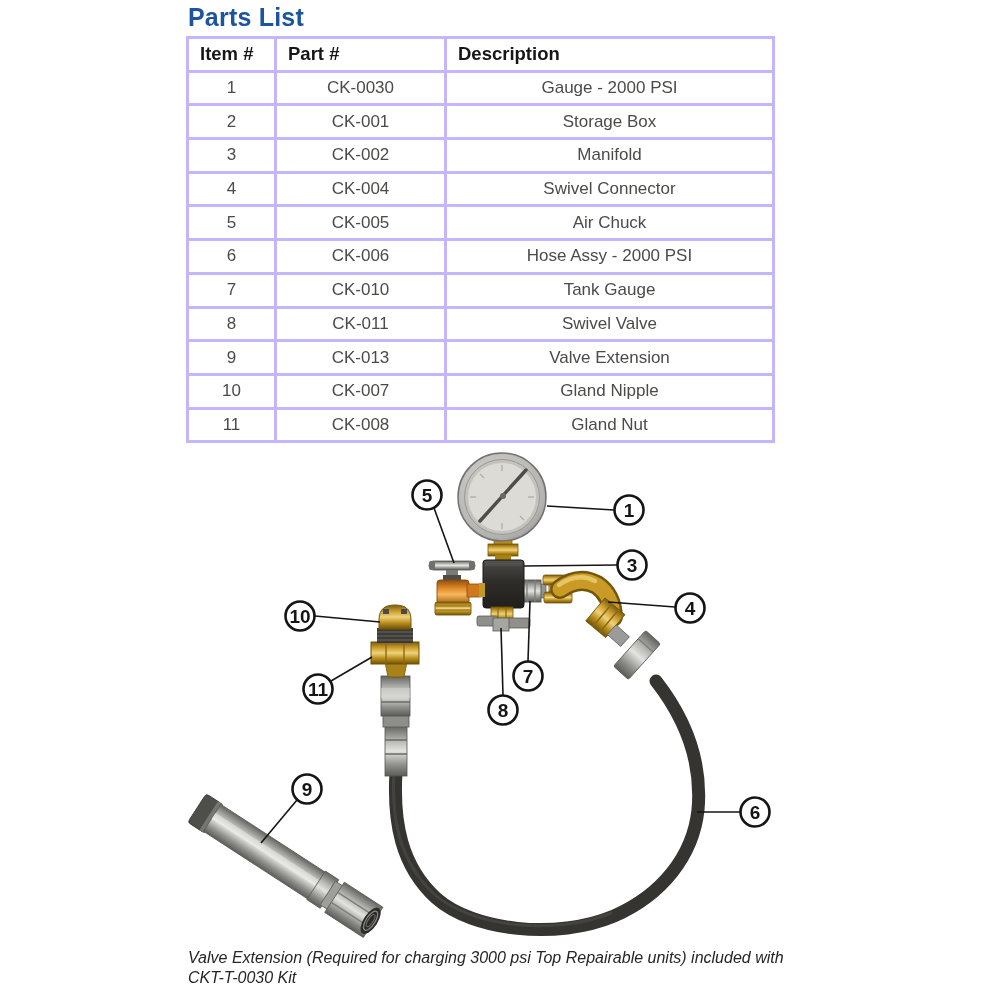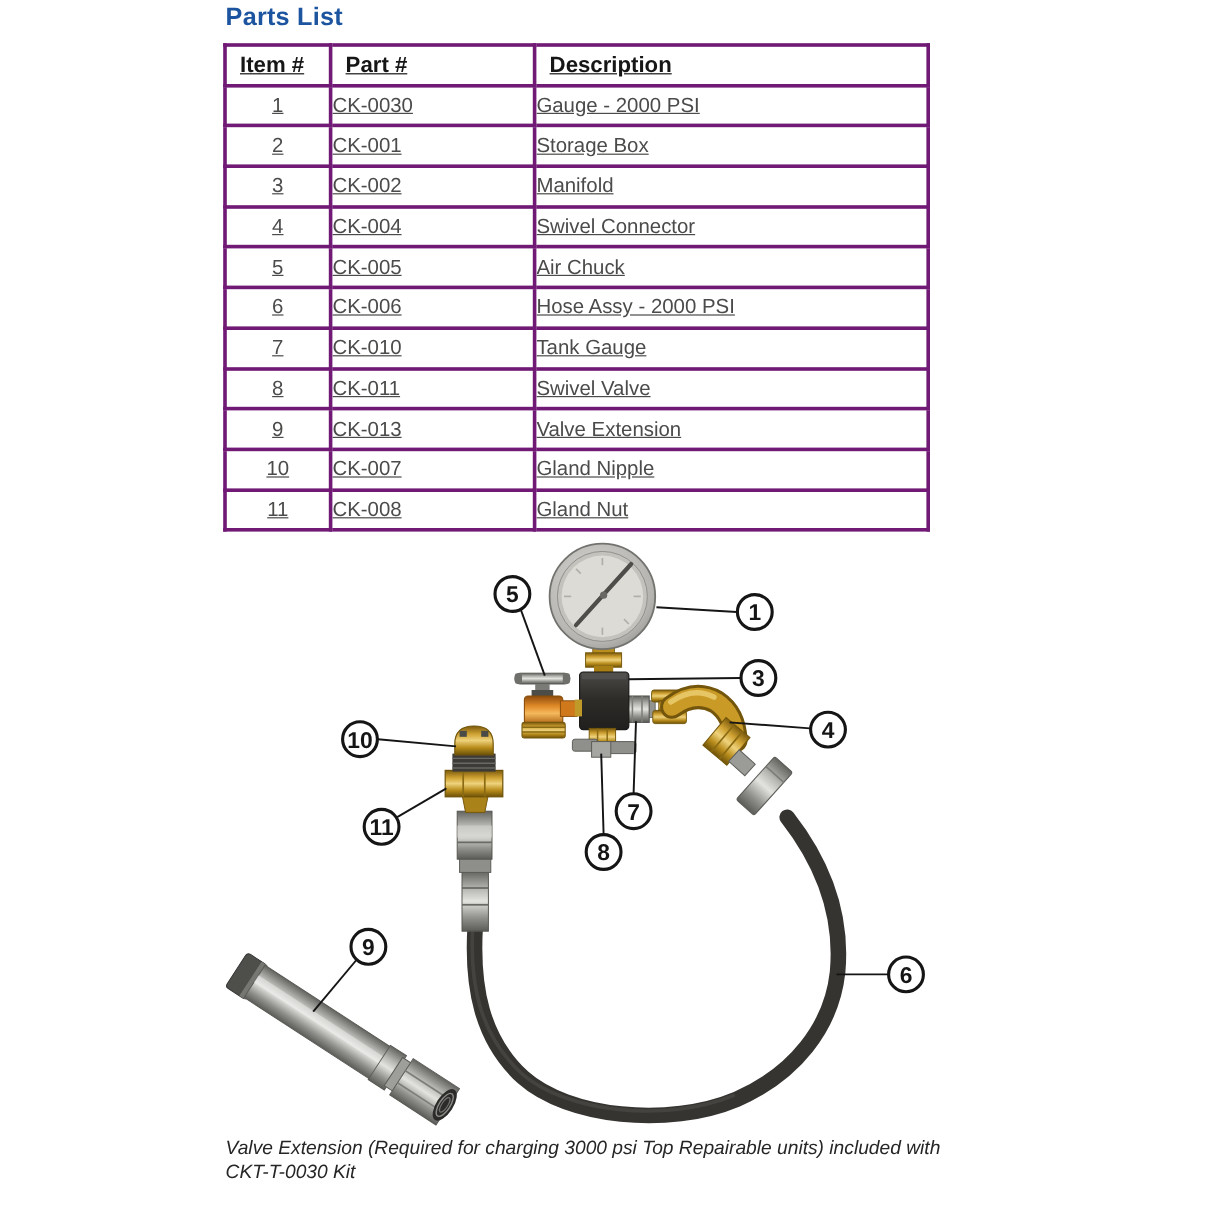--- a/index.html
+++ b/index.html
@@ -2,39 +2,39 @@
 <html><head>
 <meta charset="utf-8">
 <style>
   html,body{margin:0;padding:0;}
   body{
     width:1007px;height:1007px;position:relative;background:#ffffff;
     font-family:"Liberation Sans",sans-serif;overflow:hidden;
   }
   .page-title{
     position:absolute;left:188px;top:3px;
-    font-size:21px;font-weight:700;color:#1d549f;letter-spacing:.2px;
+    font-size:25px;font-weight:700;color:#1d549f;letter-spacing:.2px;
   }
   table.parts{
     position:absolute;left:186px;top:36px;
     border-collapse:collapse;table-layout:fixed;width:586px;
     background:#fff;
   }
   table.parts th,table.parts td{
-    border:3px solid #701a75;height:30.7px;padding:0;
-    white-space:nowrap;overflow:hidden;text-decoration:underline;
+    border:3px solid #c4b5fd;height:30.7px;padding:0;
+    white-space:nowrap;overflow:hidden;
   }
   table.parts th{
     font-size:18.5px;font-weight:700;color:#161616;text-align:left;
     padding-left:11px;
   }
   table.parts th.c-item{padding-left:11px;}
   table.parts td{font-size:17px;font-weight:400;color:#4b4b4a;}
   td.cell-item{text-align:center;}
-  td.cell-part,td.cell-desc{text-align:left;padding-left:11px;}
+  td.cell-part,td.cell-desc{text-align:center;padding-left:11px;}
   .caption{
     position:absolute;left:188px;top:948px;width:612px;
     font-size:16px;font-style:italic;color:#262626;line-height:1.22;
   }
   svg.diagram{position:absolute;left:0;top:0;}
   .callout-text{
     font-family:"Liberation Sans",sans-serif;font-size:19px;font-weight:700;fill:#151515;
   }
 </style>
 </head>

